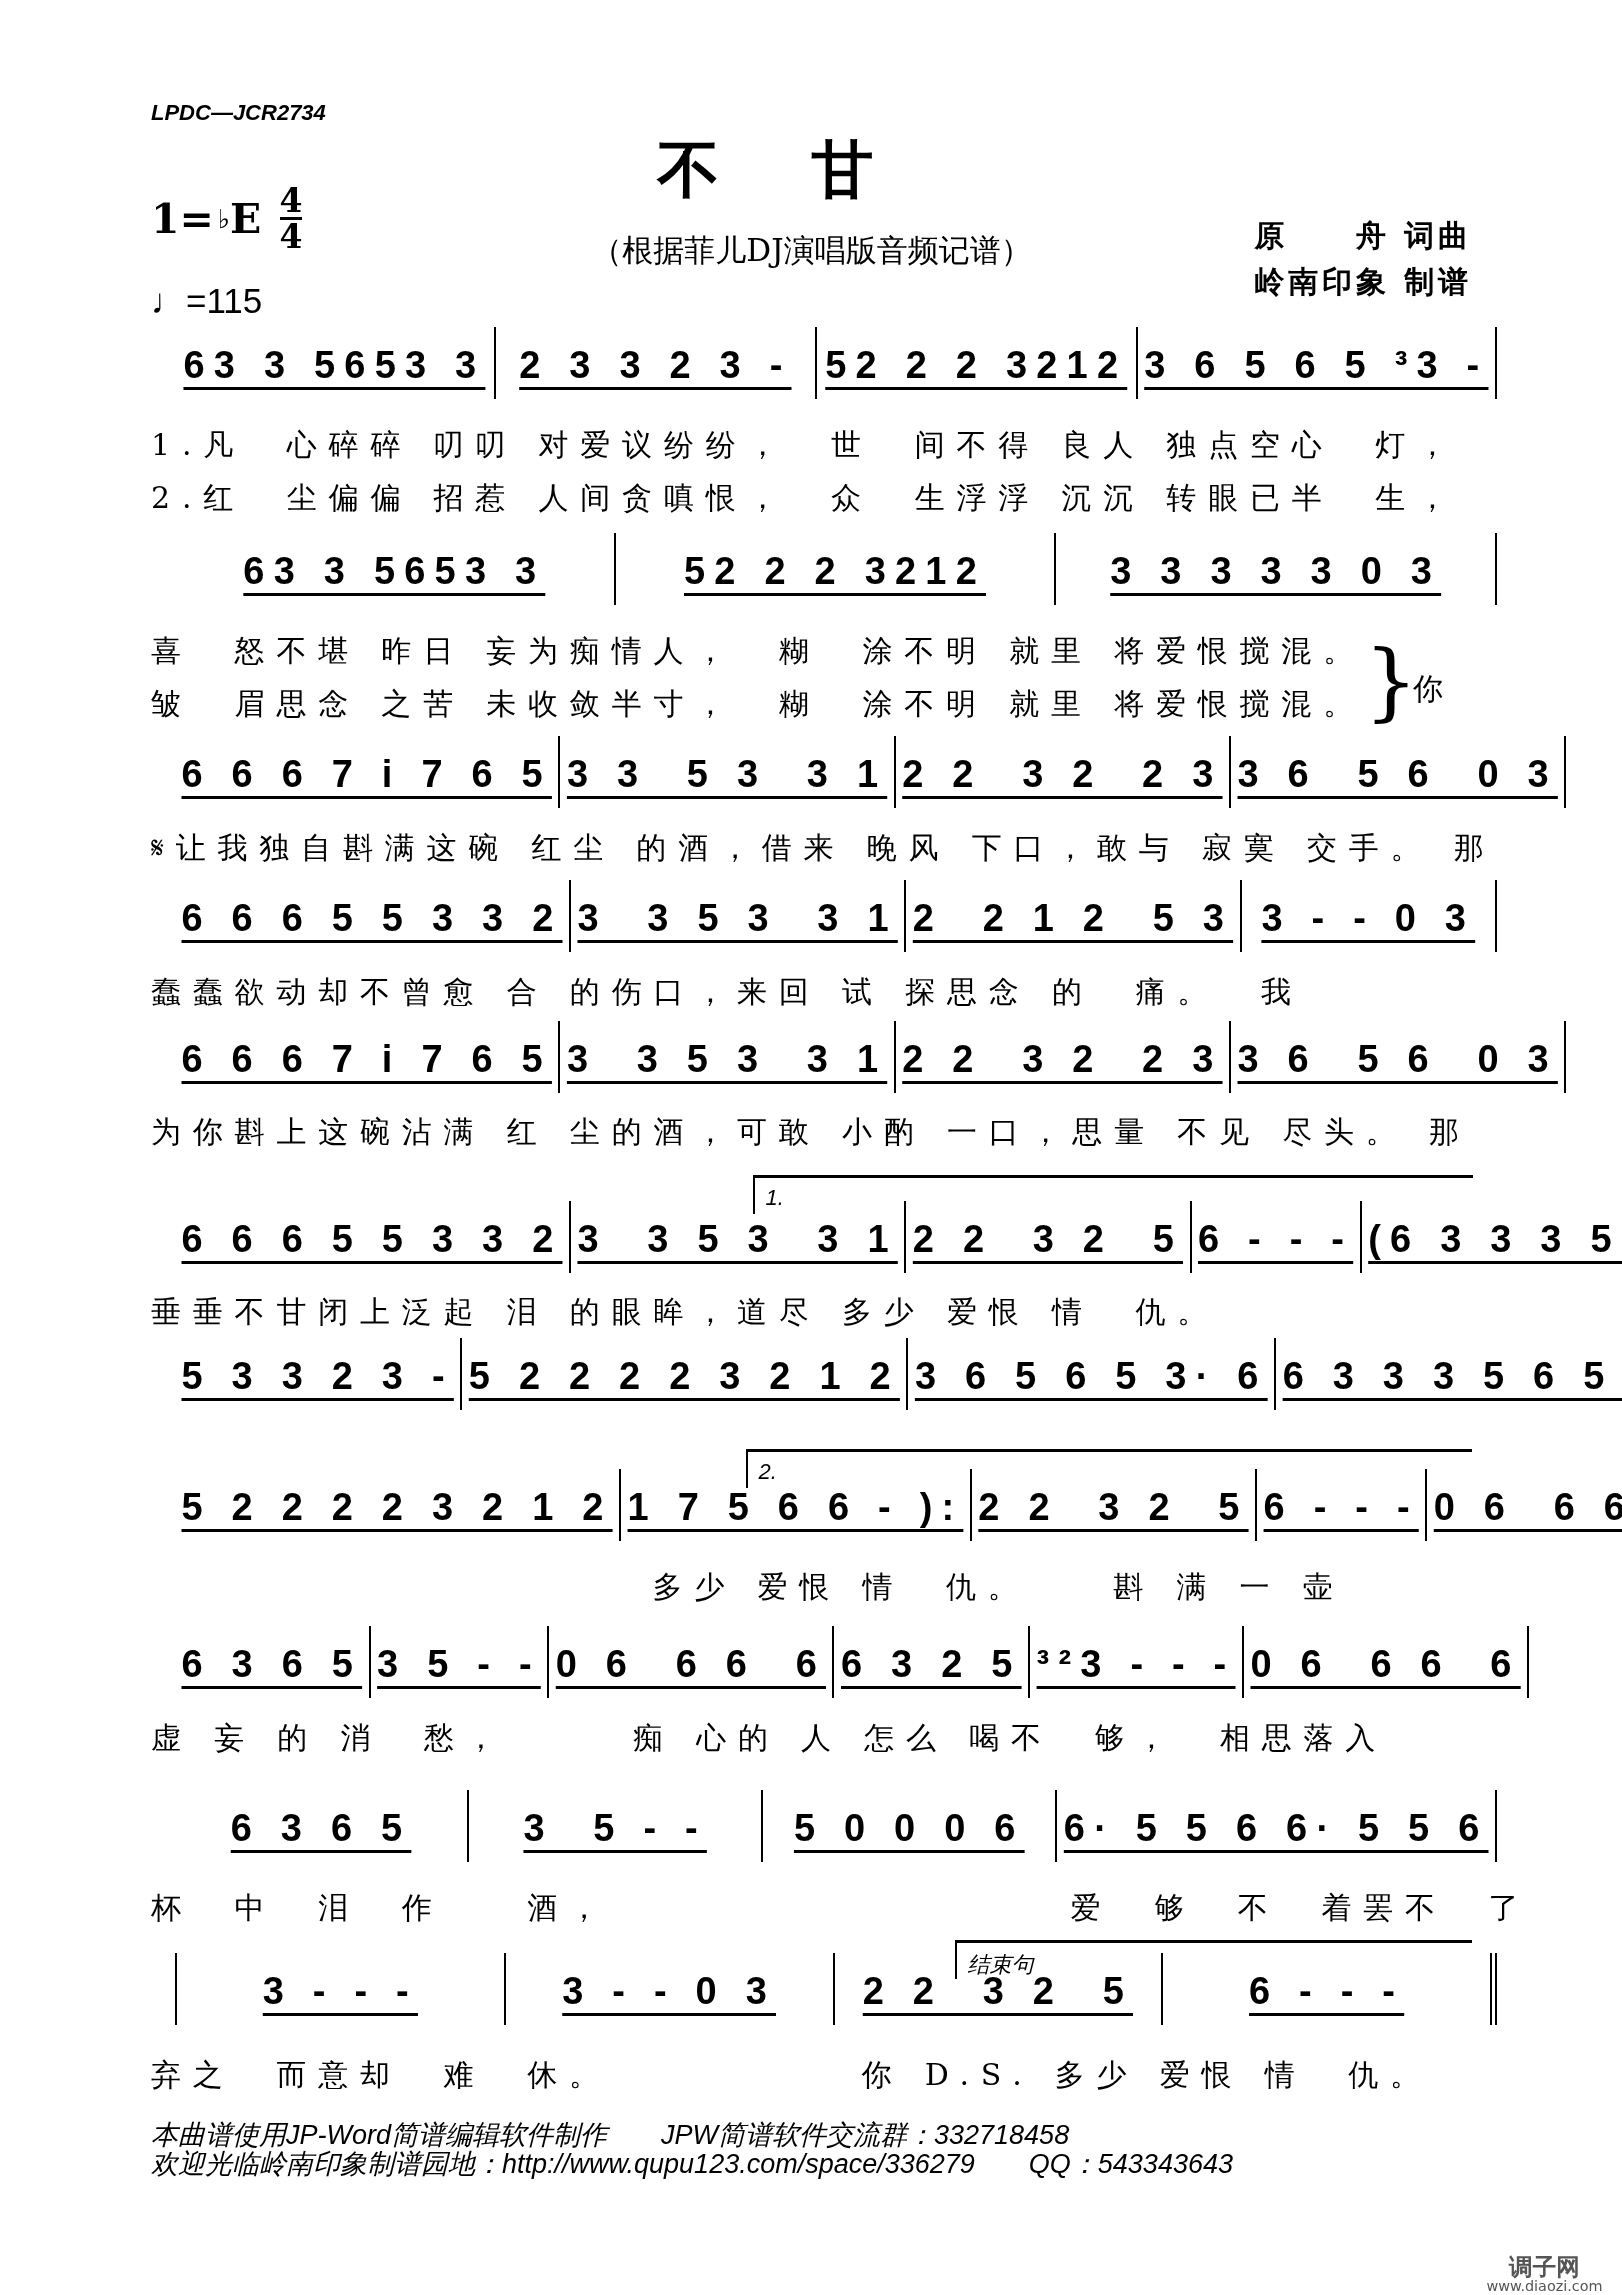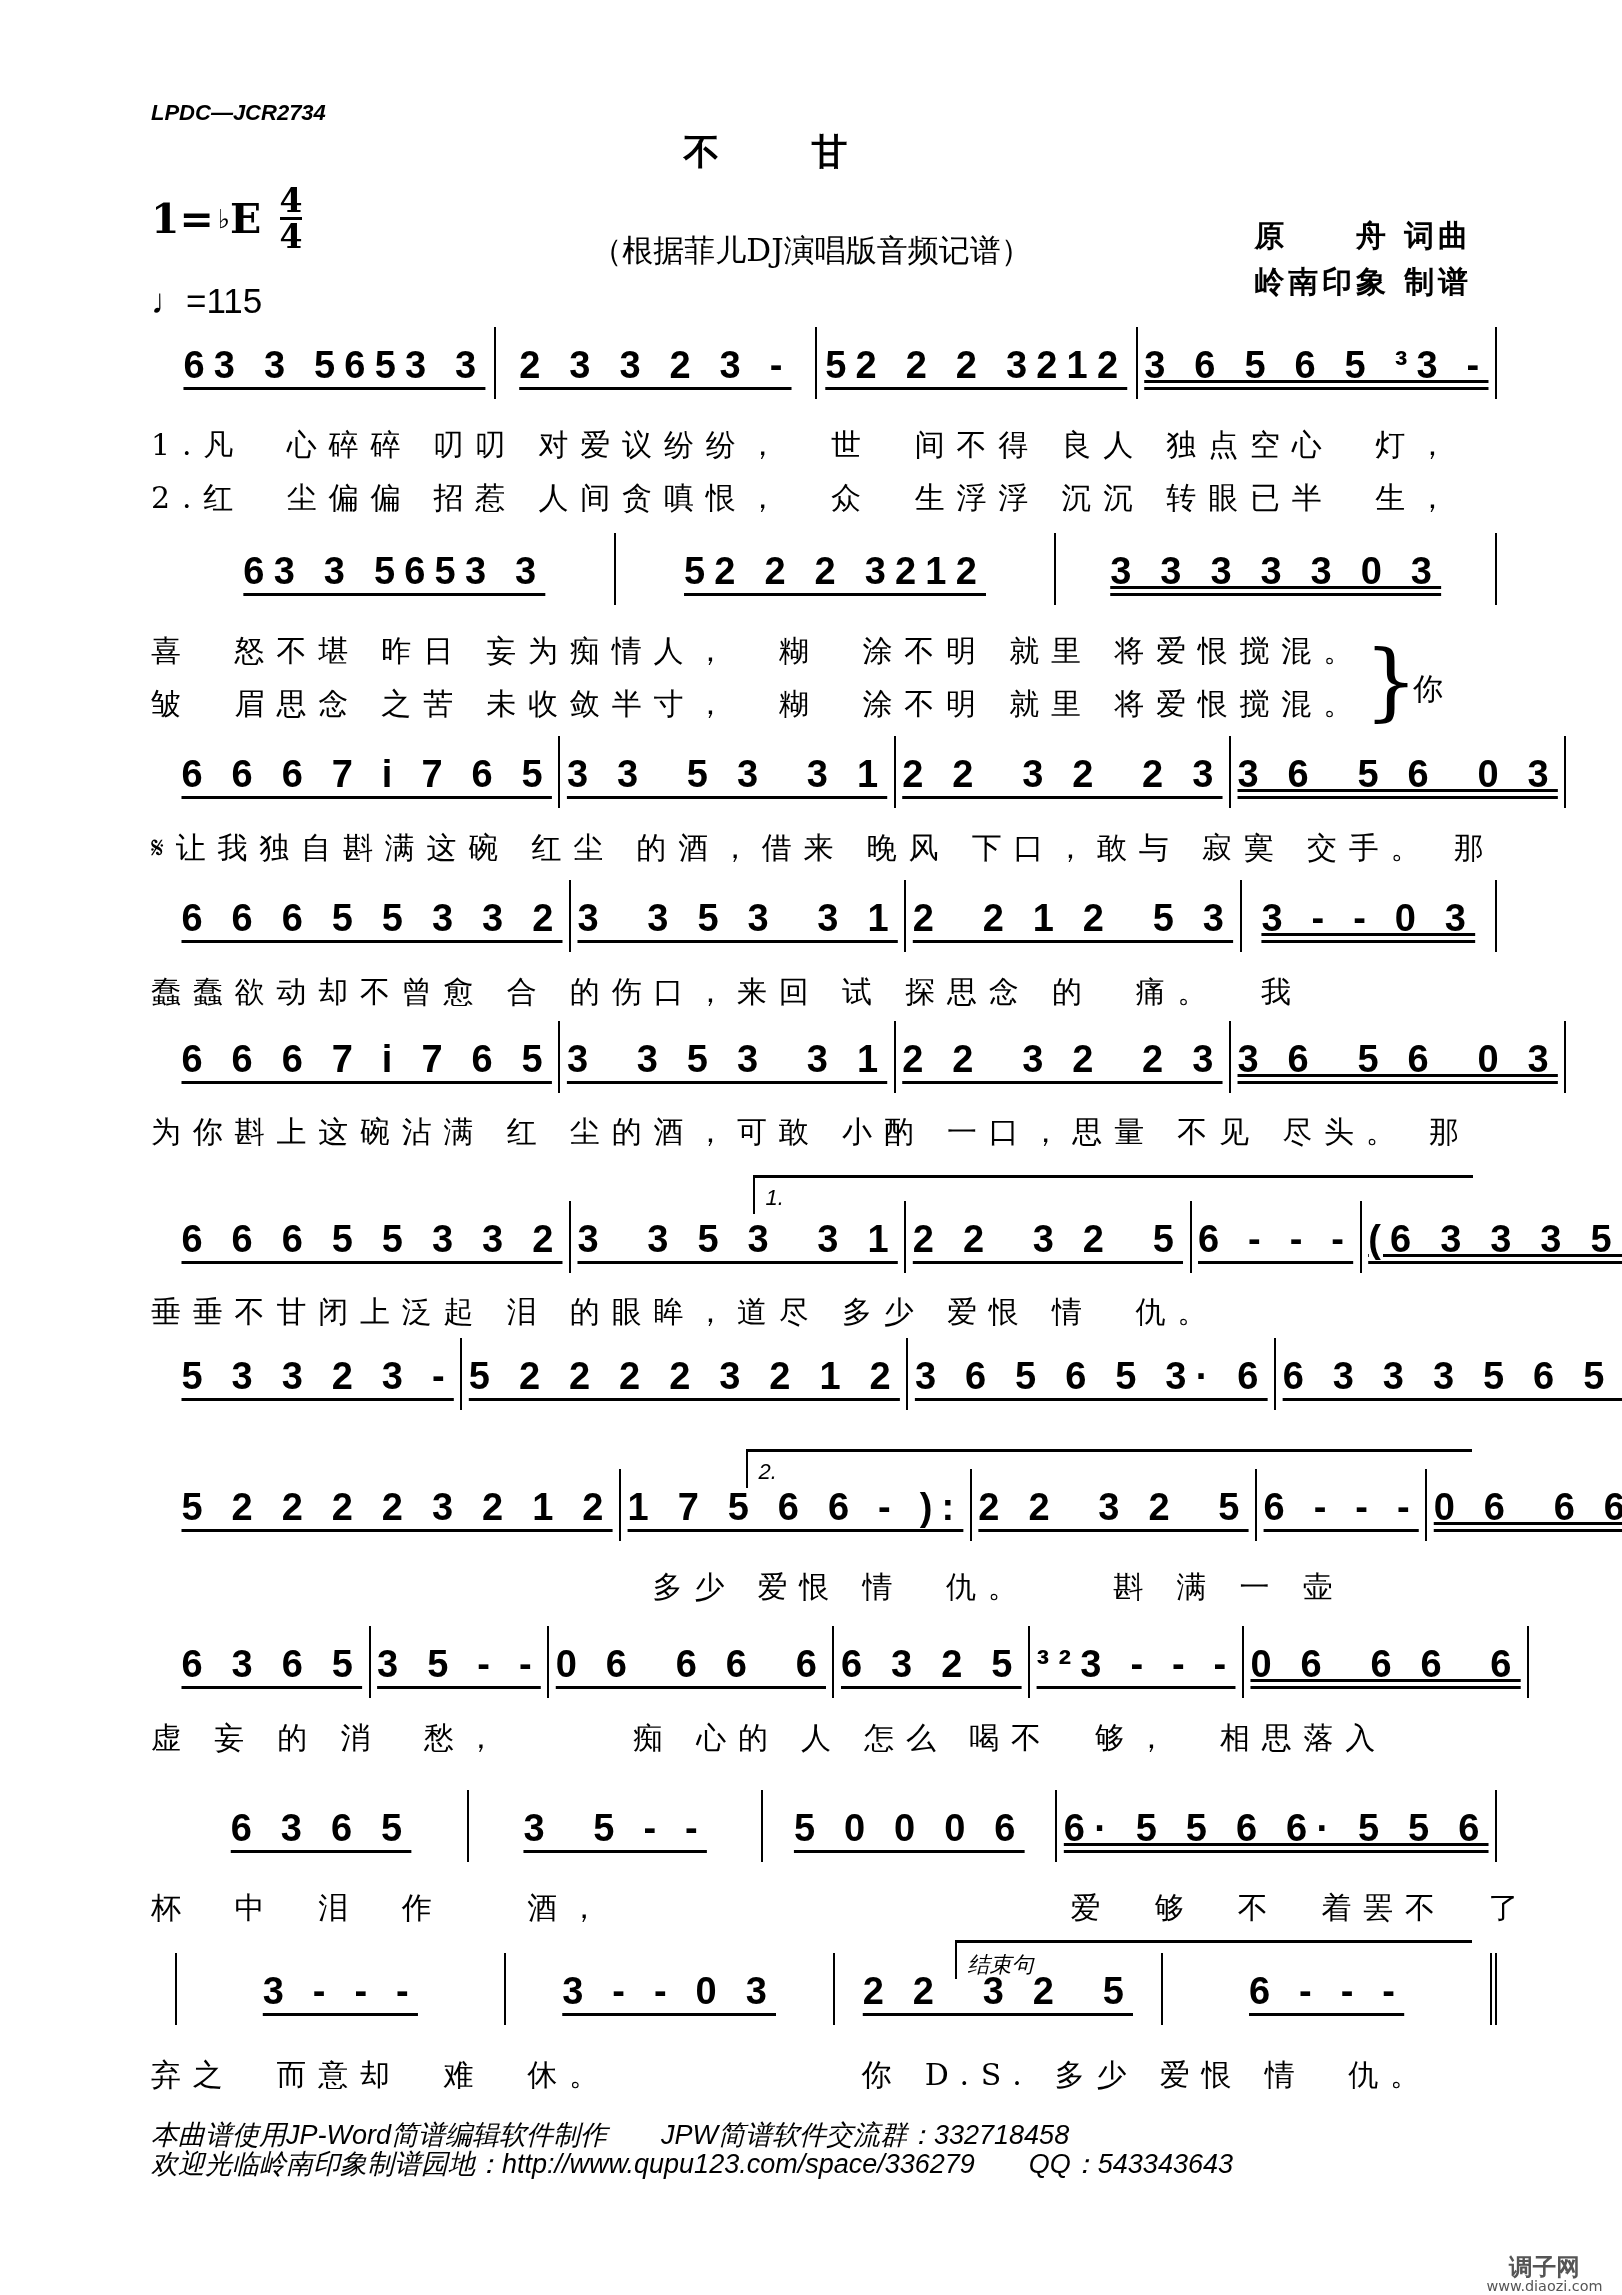--- a/index.html
+++ b/index.html
@@ -1,30 +1,30 @@
 <!DOCTYPE html>
 <html style="font-size:10.5px"><head>
 <meta charset="utf-8">
 <style>
   html, body { margin:0; padding:0; background:#ffffff; }
   body { width:1623px; height:2295px; position:relative; overflow:hidden; color:#000; font-family:"DejaVu Sans", sans-serif; }
   .abs { position:absolute; }
   .code { left:151px; top:100px; font-size:22px; font-style:italic; font-family:"Liberation Sans", sans-serif;font-weight:bold; }
-  .title { left:0; width:1623px; top:128px; text-align:center; font-size:36px; font-weight:bold; letter-spacing:92px; font-family:"DejaVu Serif", serif; }
+  .title { left:0; width:1623px; top:128px; text-align:center; font-size:62px; font-weight:bold; letter-spacing:92px; font-family:"DejaVu Serif", serif; }
   .key { left:151px; top:186px; font-size:41px; font-weight:bold; font-family:"DejaVu Serif", serif; display:flex; align-items:center; }
   .key .flat { font-size:26px; vertical-align:super; margin-left:3.9px; }
   .frac { display:inline-flex; flex-direction:column; align-items:center; margin-left:18.3px; font-size:33px; line-height:29px; }
   .frac .bar { width:22px; height:3.3px; background:#000; margin:2px 0; }
   .tempo { left:151px; top:281px; font-size:35px; font-family:"Liberation Sans", sans-serif; }
   .subtitle { left:0; width:1623px; top:230px; text-align:center; font-size:31px; font-family:"DejaVu Serif", serif; }
   .credit { right:151px; font-size:30px; font-weight:bold; font-family:"DejaVu Serif", serif; text-align:right; letter-spacing:3.9px; }
   .row { position:absolute; left:151px; width:1322px; display:flex; align-items:flex-end;margin-left:24px; }
   .measure { flex:1; display:flex; justify-content:space-around; align-items:flex-end; border-left:2px solid #000; height:72px; padding:0 6.5px; box-sizing:border-box; }
   .measure.first { border-left:none; }
-  .measure.endbar { border-right:2px solid #000;text-decoration:underline; }
+  .measure.endbar { border-right:2px solid #000; }
   .measure.final { border-right:7.9px double #000; }
   .notes { font-size:38px; font-weight:bold; font-family:"Liberation Sans", sans-serif; letter-spacing:9.2px; white-space:pre; padding-bottom:11.8px; border-bottom:0; text-decoration:underline; text-decoration-thickness:2.6px; text-underline-offset:9.2px; }
   .lyric { position:absolute; left:151px; width:1322px; font-size:30px; font-family:"DejaVu Serif", serif; letter-spacing:11.8px; white-space:pre; }
   .volta { position:absolute; border-top:3.3px solid #000; border-left:2px solid #000; height:39px; font-size:22px; font-style:italic; padding:6.5px 10.5px; box-sizing:border-box; font-family:"Liberation Sans", sans-serif; }
   .footer { left:151px; font-size:27px; font-style:italic; font-family:"Liberation Sans", sans-serif; }
   .wm { right:6.5px; text-align:center; color:#555; font-family:"DejaVu Sans", sans-serif; }
   .brace { position:absolute; font-size:85px; font-family:"DejaVu Serif", serif; line-height:1; }
 </style>
 </head>
 <body>

